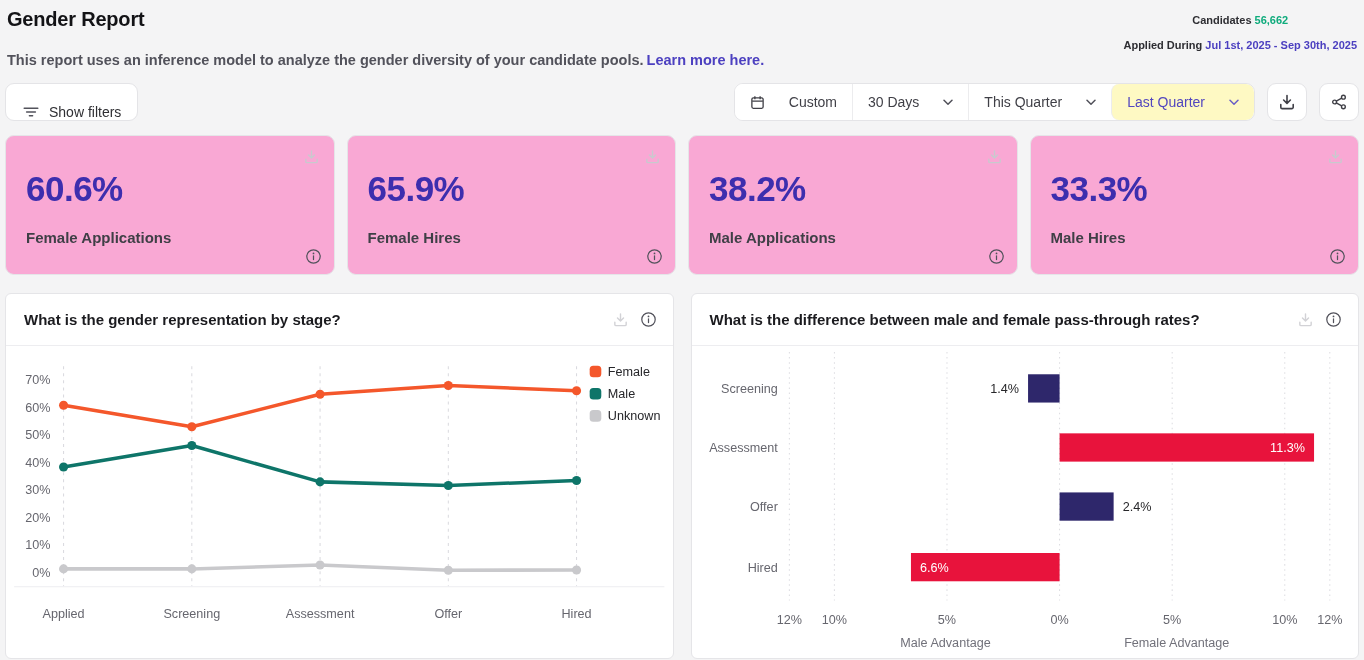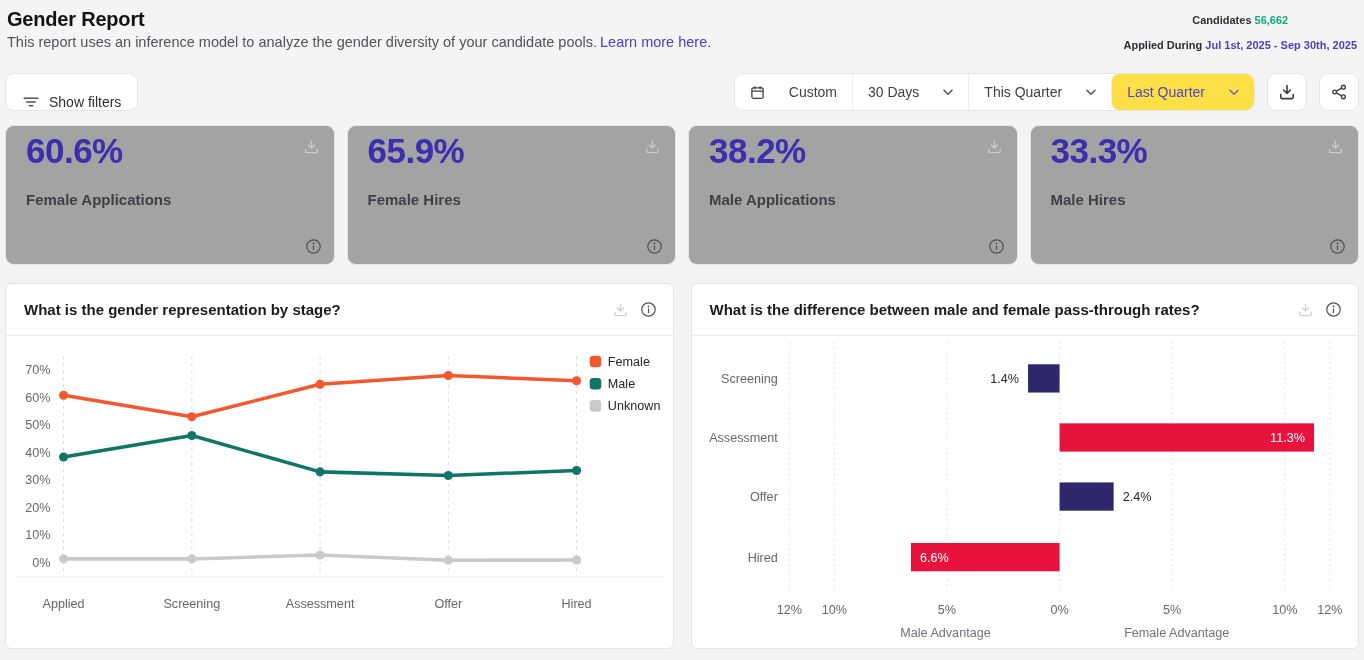--- a/index.html
+++ b/index.html
@@ -3,44 +3,44 @@
 <meta charset="utf-8">
 <style>
   * { margin:0; padding:0; box-sizing:border-box; }
   html,body { width:1364px; height:660px; overflow:hidden; background:#f4f4f5;
     font-family:"Liberation Sans", sans-serif; color:#27272a; }
   .page { width:1364px; height:660px; padding:0 5px; }
 
   
   .header { display:flex; justify-content:space-between; align-items:flex-start; padding:8px 2px 0 2px; }
   .page-title { font-size:20px; font-weight:700; color:#131316; letter-spacing:-0.2px; }
-  .subtitle { margin-top:3px; font-size:14.5px; color:#52525b; }
+  .subtitle { margin-top:21px; font-size:14.5px; color:#52525b;font-weight:bold; }
   .subtitle a { color:#4c40c0; text-decoration:none; margin-left:3px; }
   .header-right { text-align:center; font-size:11px; line-height:25px; color:#2d2d32;font-weight:bold; }
   .green { color:#0eab7c; }
   .purple { color:#4c40c0; }
 
   
   .toolbar { margin-top:15px; display:flex; justify-content:space-between; align-items:center; }
   .btn { display:flex; align-items:flex-end; gap:9px; height:38px; padding:0 16px;
     background:#fff; border:1px solid #e4e4e7; border-radius:9px; font-size:14px;
     color:#2f2f33; cursor:pointer; font-family:inherit; }
   .toolbar-right { display:flex; align-items:center; gap:12px; }
   .segmented { display:flex; background:#fff; border:1px solid #e4e4e7; border-radius:9px; overflow:hidden; }
   .seg { display:flex; align-items:center; gap:24px; height:36px; padding:0 15px; background:#fff;
     border:none; border-left:1px solid #ececee; font-size:14px; color:#3f3f46; cursor:pointer; font-family:inherit; }
   .seg:first-child { border-left:none; }
-  .seg.selected { background:#fde047; color:#5246bf; border-radius:8px; }
+  .seg.selected { background:#fef9c3; color:#5246bf; border-radius:8px; }
   .icon-btn { display:flex; align-items:center; justify-content:center; width:40px; height:38px;
     background:#fff; border:1px solid #e4e4e7; border-radius:9px; cursor:pointer; }
 
   
   .stats-row { margin-top:14px; display:grid; grid-template-columns:repeat(4,1fr); gap:12px; }
-  .stat-card { position:relative; background:#a3a3a3; border:1px solid #e5e5e8; border-radius:9px;
-    height:140px; padding:5px 20px; }
+  .stat-card { position:relative; background:#f9a8d4; border:1px solid #e5e5e8; border-radius:9px;
+    height:140px; padding:33px 20px; }
   .stat-value { font-size:35px; font-weight:600; color:#3d2eae; letter-spacing:-0.5px; }
   .stat-label { margin-top:20px; font-size:15px; color:#3f3f46;font-weight:bold; }
   .stat-download { position:absolute; top:12px; right:14px; cursor:pointer; }
   .stat-info { position:absolute; bottom:9px; right:12px; cursor:pointer; display:flex; }
 
   
   .charts-row { margin-top:18px; display:flex; gap:17px; }
   .chart-card { flex:1; background:#fff; border:1px solid #e5e5e8; border-radius:6px; height:366px; overflow:hidden; }
   .chart-header { height:52px; display:flex; align-items:center; justify-content:space-between;
     padding:0 16px 0 18px; border-bottom:1px solid #ededf0; }

